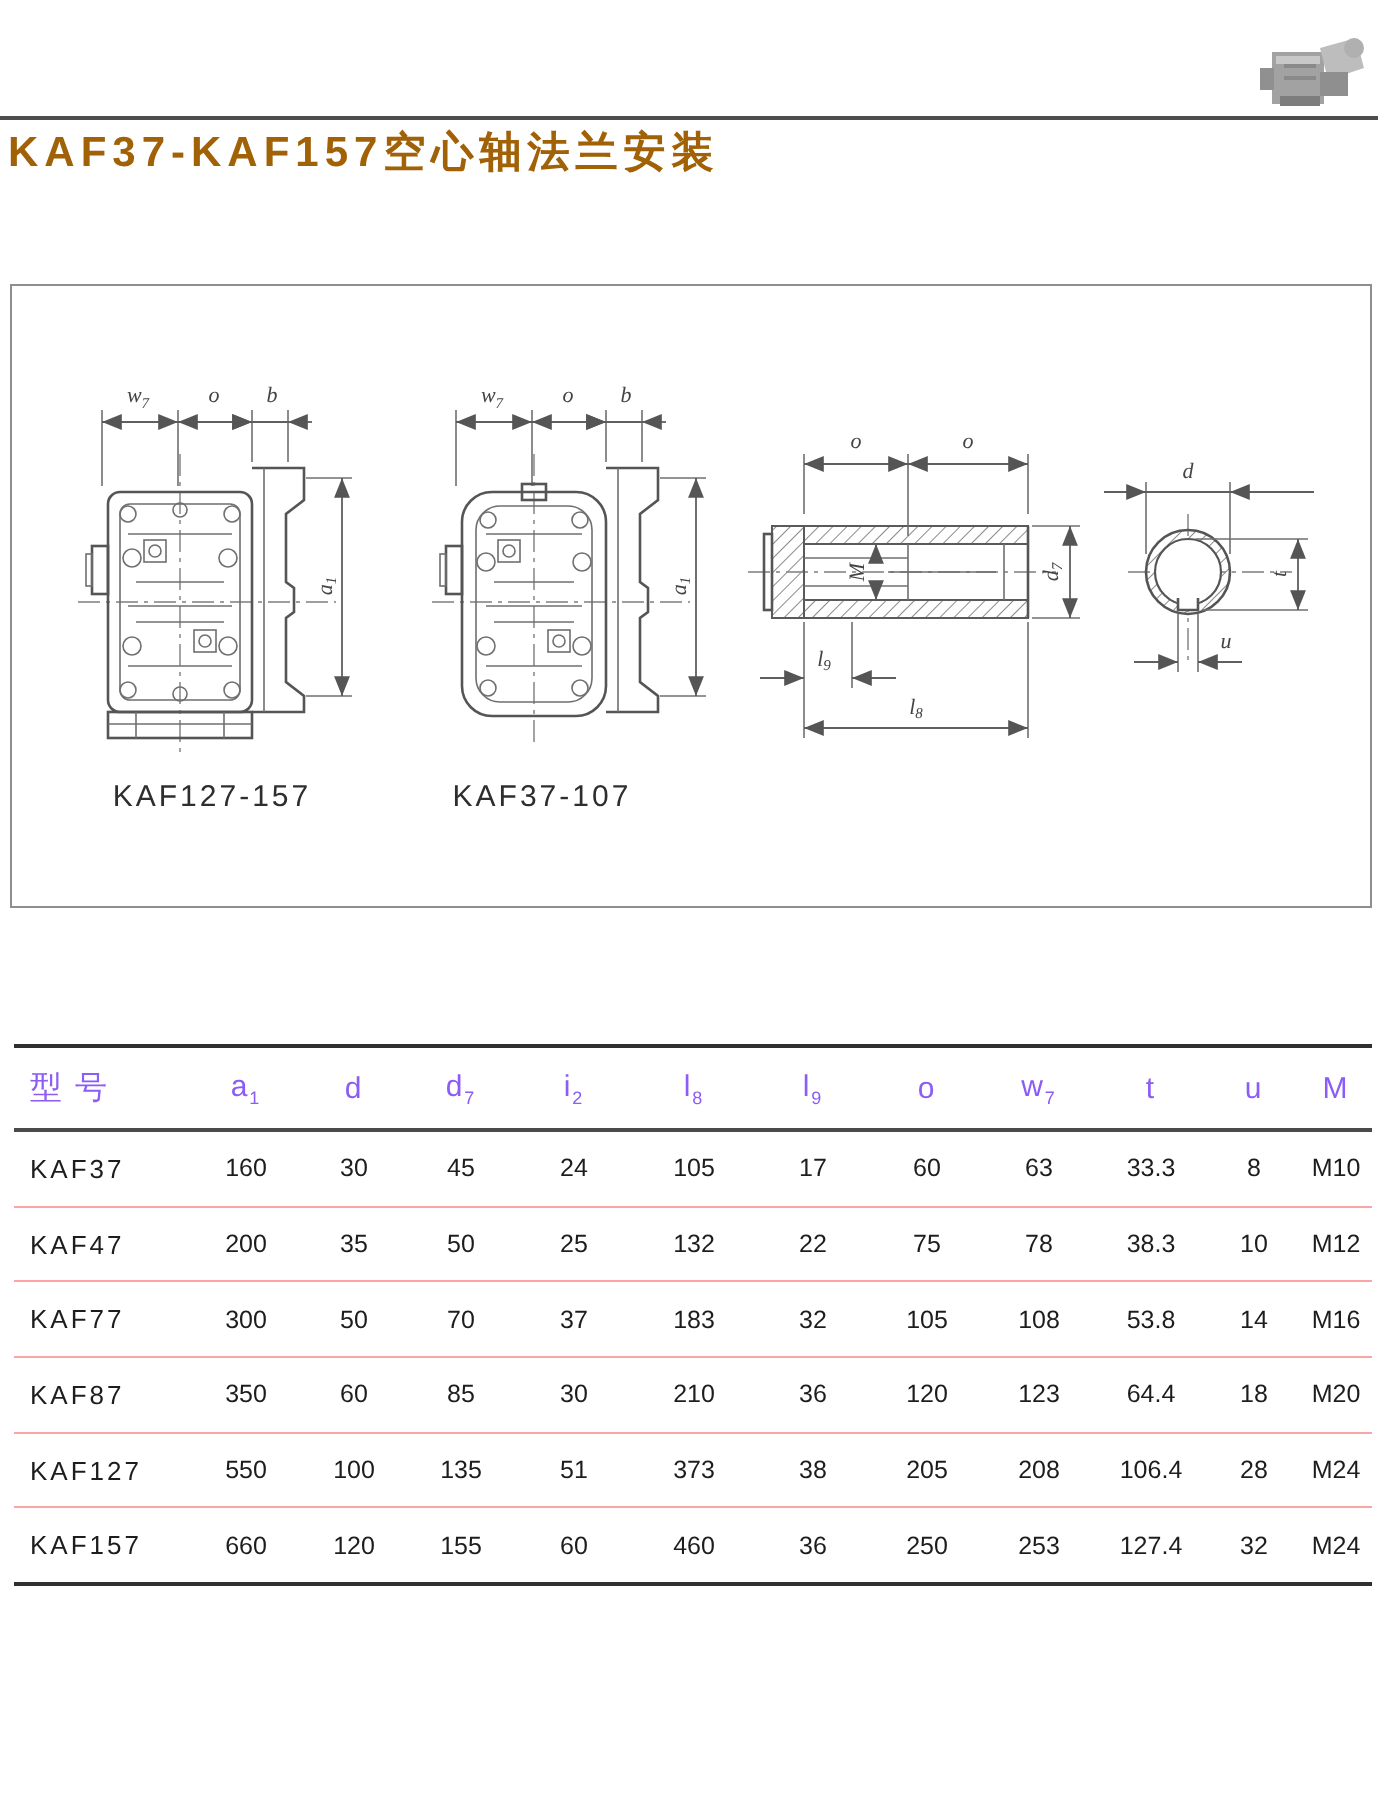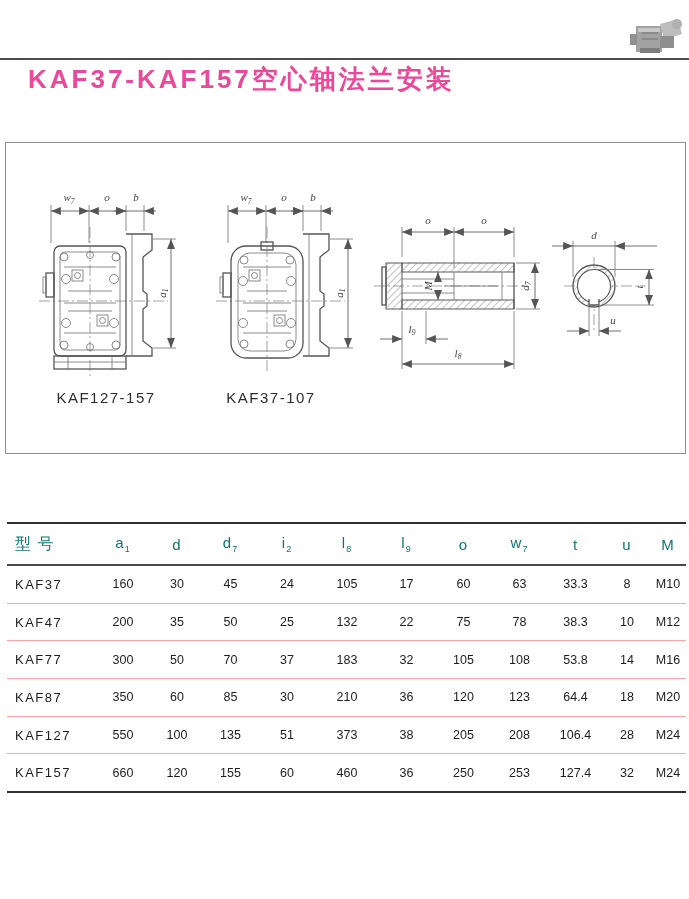--- a/index.html
+++ b/index.html
@@ -3,22 +3,22 @@
 <meta charset="utf-8">
 <style>
   html,body{margin:0;padding:0;}
   body{
     width:689px;height:899px;position:relative;background:#ffffff;
     font-family:"Liberation Sans", sans-serif;color:#222;overflow:hidden;
   }
   .photo{position:absolute;top:12px;left:630px;width:56px;height:46px;}
   .rule{position:absolute;top:58px;left:0;width:689px;height:2px;background:#4d4d4d;}
   .title{
-    position:absolute;top:62px;left:4px;font-size:26px;font-weight:bold;
-    letter-spacing:3px;color:#ec4899;white-space:nowrap;margin-left:24px;
+    position:absolute;top:62px;left:4px;font-size:21px;font-weight:bold;
+    letter-spacing:3px;color:#a16207;white-space:nowrap;
   }
   .figure-panel{
     position:absolute;top:142px;left:5px;width:679px;height:310px;
     border:1px solid #8f8f8f;background:#fff;
   }
   .figure-panel svg{display:block;}
 
   
   .ol{fill:none;stroke:#555;stroke-width:1.3;}
   .tl{fill:none;stroke:#6f6f6f;stroke-width:0.8;}
@@ -28,21 +28,21 @@
   .sub2{font-size:7.5px;}
   .cap{font-family:"Liberation Sans",sans-serif;font-size:15px;fill:#2e2e2e;letter-spacing:1.5px;}
 
   
   .dim-table-wrap{position:absolute;top:522px;left:7px;width:679px;}
   table.dims{width:679px;border-collapse:collapse;table-layout:fixed;}
   table.dims thead tr{border-top:2px solid #303030;border-bottom:2px solid #4a4a4a;}
   table.dims tbody tr{border-bottom:1px solid #fca5a5;}
   table.dims tbody tr:last-child{border-bottom:2px solid #303030;}
   table.dims th{
-    height:38px;font-size:15px;font-weight:normal;text-align:center;color:#0f766e;
+    height:38px;font-size:15px;font-weight:normal;text-align:center;color:#8b5cf6;
     letter-spacing:1px;
   }
   table.dims th:first-child{text-align:left;padding-left:8px;font-size:16px;}
   table.dims th sub{font-size:9px;}
   table.dims td{
     height:36.7px;font-size:12.5px;text-align:center;color:#1d1d1d;padding:0;
   }
   table.dims td:first-child{text-align:left;padding-left:8px;font-size:13px;letter-spacing:1.5px;}
 </style>
 </head>

